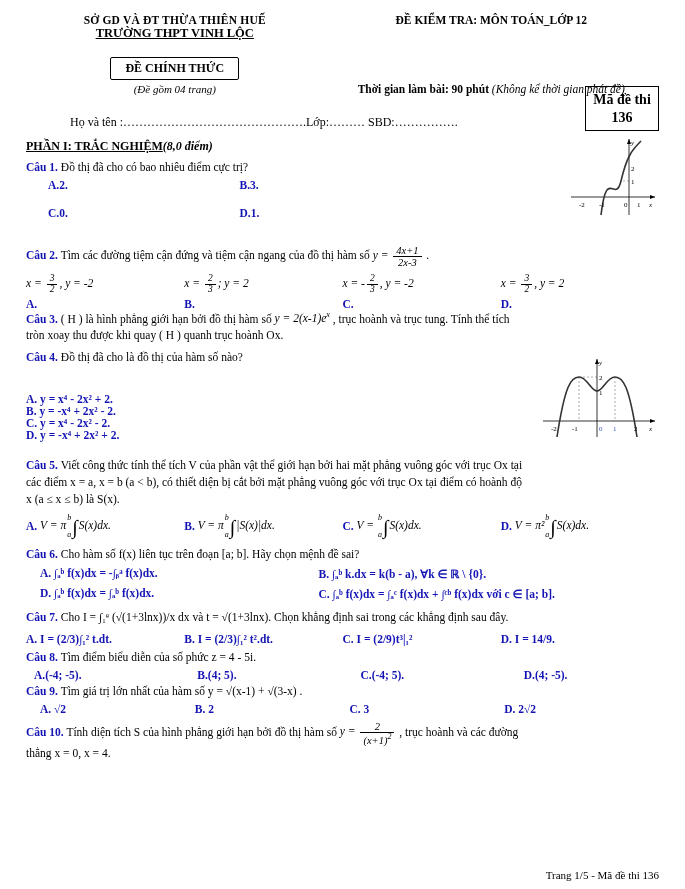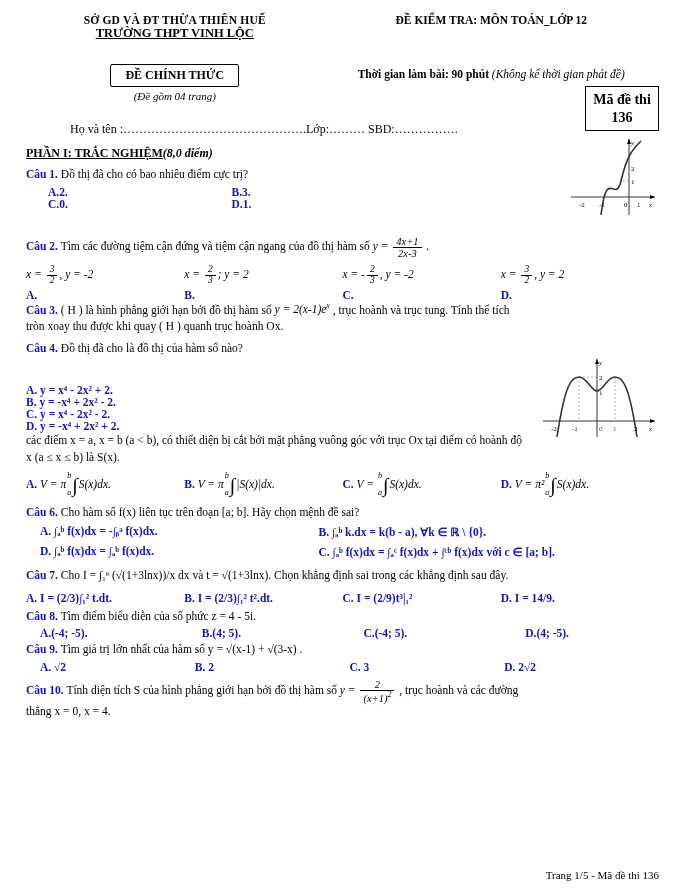--- a/index.html
+++ b/index.html
@@ -25,21 +25,21 @@
   .hdr { display: flex; width: 100%; }
   .hdr-left { width: 47%; text-align: center; }
   .hdr-right { width: 53%; text-align: center; }
   .bold { font-weight: bold; }
   .u { text-decoration: underline; }
   .hdr-line1 { font-size: 11.5px; font-weight: bold; letter-spacing: .2px;}
   .hdr-line2 { font-size: 12.5px; font-weight: bold; }
   .hdr-r1 { font-size: 11.5px; font-weight: bold; }
   .hdr-r2 { font-size: 11.5px; font-weight: bold; }
 
-  .boxrow { display:flex; margin-top: 23px; align-items: flex-start; }
+  .boxrow { display:flex; margin-top: 16px; align-items: flex-end; }
   .boxrow-left { width: 47%; text-align:center; }
   .chinhthuc {
     display: inline-block;
     border: 1.4px solid #000;
     padding: 3px 14px;
     font-weight: bold;
     font-size: 12px;
     border-radius: 2px;
   }
   .gom { font-style: italic; font-size: 11px; margin-top: 3px; }
@@ -83,21 +83,21 @@
           display:inline-block; vertical-align: middle; line-height: .8;}
   .limwrap { display:inline-flex; flex-direction:column; vertical-align:middle;
              font-size:8px; line-height:1.1; text-align:center; margin-right:1px;}
   .intwrap { display:inline-flex; align-items:center; vertical-align:middle; margin:0 1px;}
 
   sup.sm { font-size: 8px; }
 
   
   .grid4 { display:grid; grid-template-columns: 1fr 1fr 1fr 1fr; margin-top:3px; }
   .grid3 { display:grid; grid-template-columns: 1fr; margin-top:3px; }
-  .grid2 { display:grid; grid-template-columns: 1fr 1fr; margin-top:3px; }
+  .grid2 { display:grid; grid-template-columns: 1fr 1fr; margin-top:3px;gap:16px; }
   .grid2b { display:grid; grid-template-columns: 1fr 1fr; margin-top:4px; row-gap:6px;}
 
   
   .fig1 { position:absolute; right: 26px; top: 135px; width: 92px; height: 84px; }
   .fig2 { position:absolute; right: 26px; top: 355px; width: 120px; height: 90px; }
 
   .footer { position:absolute; right: 26px; bottom: 8px; font-size: 11px; }
 </style>
 </head>
 <body>
@@ -247,20 +247,24 @@
 
   <div class="grid3" style="width:74%; margin-top:28px;">
     <div class="ansL">A. y = x⁴ - 2x² + 2.</div>
     <div class="ansL">B. y = -x⁴ + 2x² - 2.</div>
     <div class="ansL">C. y = x⁴ - 2x² - 2.</div>
     <div></div>
     <div class="ansL">D. y = -x⁴ + 2x² + 2.</div>
     <div></div>
   </div>
 
+  <div class="q" style="margin-top:16px;">
+    <span class="qnum blue">Câu 5.</span>
+    <span>Viết công thức tính thể tích V của phần vật thể giới hạn bởi hai mặt phẳng vuông góc với trục Ox tại</span>
+  </div>
   <div class="q" style="margin-top:0;">các điểm x = a, x = b (a &lt; b), có thiết diện bị cắt bởi mặt phẳng vuông góc với trục Ox tại điểm có hoành độ</div>
   <div class="q" style="margin-top:0;">x (a ≤ x ≤ b) là S(x).</div>
   <div class="grid4" style="margin-top:6px;">
     <div>
       <span class="ansL">A.</span>
       <span class="mathit">V = π<span class="intwrap">
             <span class="limwrap">
               <span>b</span>
               <span>&nbsp;</span>
               <span>a</span>
@@ -323,21 +327,21 @@
     <div class="ansL">A. I = (2/3)∫₁² t.dt.</div>
     <div class="ansL">B. I = (2/3)∫₁² t².dt.</div>
     <div class="ansL">C. I = (2/9)t³|₁²</div>
     <div class="ansL">D. I = 14/9.</div>
   </div>
 
   <div class="q" style="margin-top:4px;">
     <span class="qnum blue">Câu 8.</span>
     <span>Tìm điểm biểu diễn của số phức z = 4 - 5i.</span>
   </div>
-  <div class="grid4" style="margin-left:14px;gap:28px;">
+  <div class="grid4" style="margin-left:8px;gap:28px;">
     <div class="ansL">A.(-4; -5).</div>
     <div class="ansL">B.(4; 5).</div>
     <div class="ansL">C.(-4; 5).</div>
     <div class="ansL">D.(4; -5).</div>
   </div>
 
   <div class="q" style="margin-top:2px;">
     <span class="qnum blue">Câu 9.</span>
     <span>Tìm giá trị lớn nhất của hàm số y = √(x-1) + √(3-x) .</span>
   </div>

